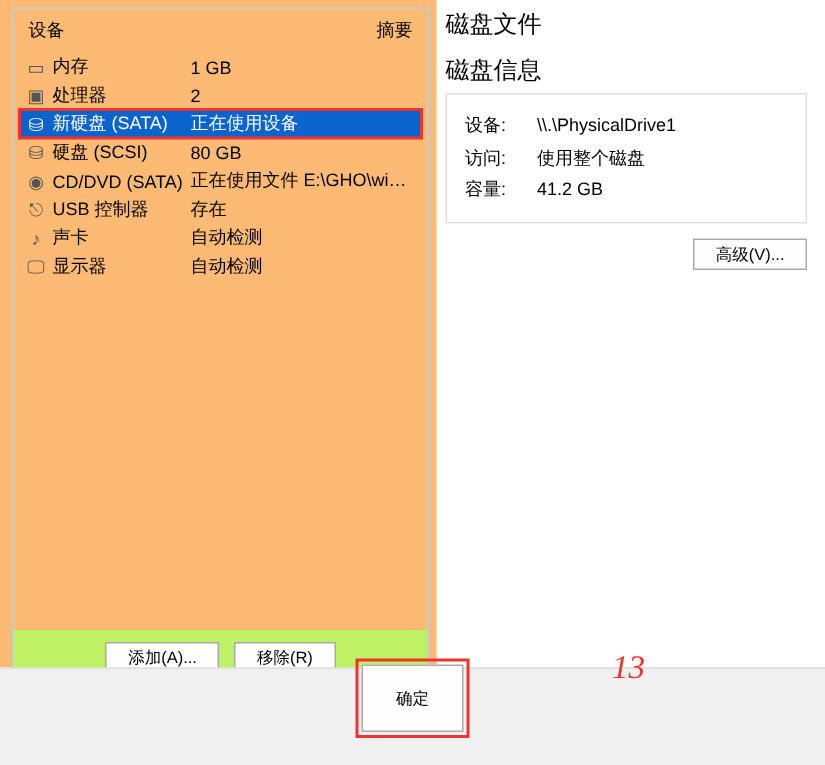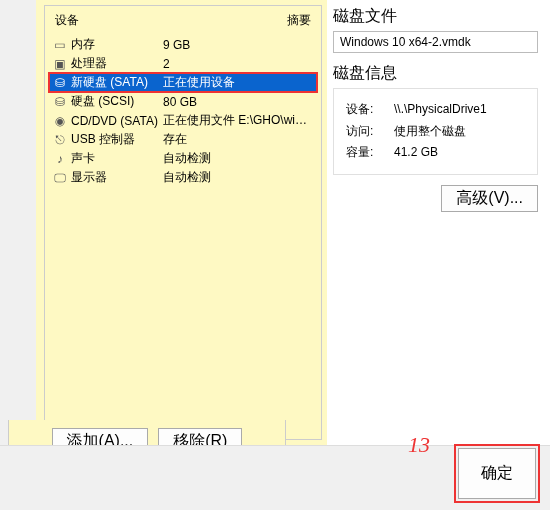--- a/index.html
+++ b/index.html
@@ -7,22 +7,21 @@
       font-family: "Microsoft YaHei", Tahoma, sans-serif;
       font-size: 12px;
       background: #f0f0f0;
       width: 550px;
       height: 510px;
       overflow: hidden;
     }
     .main-content {
       display: flex;
       height: 445px;
-      background: #fef9c3;
-      margin-left: 36px;
+      background: #fdba74;
     }
     .left-panel {
       width: 278px;
       border: 1px solid #ccc;
       display: flex;
       flex-direction: column;
       margin: 5px 5px 5px 8px;
     }
     .device-list-wrap {
       flex: 1;
@@ -78,21 +77,21 @@
       padding: 8px 6px;
       display: flex;
       gap: 10px;
       justify-content: center;
       background: #fff;
     }
     button.win-btn {
       background: #fdfdfd;
       border: 1px solid #aaa;
       padding: 2px 14px;
-      font-size: 16px;
+      font-size: 11px;
       font-family: inherit;
       cursor: pointer;
     }
     .right-panel {
       flex: 1;
       padding: 6px 12px 6px 6px;
       background: #fff;
     }
     .group {
       margin-bottom: 10px;
@@ -124,20 +123,21 @@
     .footer {
       height: 55px;
       background: #f0f0f0;
       border-top: 1px solid #ddd;
       padding: 12px 14px;
       display: flex;
       justify-content: flex-end;
       align-items: center;
       gap: 10px;
       position: relative;
+      flex-direction: column;
     }
     .ok-btn-box {
       outline: 2px solid #e33;
       outline-offset: 2px;
       display: inline-block;
     }
     .annotation-13 {
       position: absolute;
       right: 120px;
       top: -14px;
@@ -173,21 +173,21 @@
       <div class="device-headers">
         <div class="hdr-device">设备</div>
         <div class="hdr-summary">摘要</div>
       </div>
       <div id="device-rows">
           <div class="device-row">
             <div class="device-cell-name">
               <span class="icon">▭</span>
               <span>内存</span>
             </div>
-            <div class="device-cell-summary">9 GB</div>
+            <div class="device-cell-summary">1 GB</div>
           </div>
           <div class="device-row">
             <div class="device-cell-name">
               <span class="icon">▣</span>
               <span>处理器</span>
             </div>
             <div class="device-cell-summary">2</div>
           </div>
           <div class="device-row selected red-boxed">
             <div class="device-cell-name">
@@ -230,21 +230,20 @@
               <span>显示器</span>
             </div>
             <div class="device-cell-summary">自动检测</div>
           </div>
         </div>
     </div>
   </div>
   <div class="right-panel">
     <div class="group">
       <div class="group-label">磁盘文件</div>
-      <div class="disk-file-field">Windows 10 x64-2.vmdk</div>
     </div>
     <div class="group">
       <div class="group-label">磁盘信息</div>
       <div class="disk-info-box" id="disk-info-box">
           <div class="info-row">
             <span class="info-key">设备:</span>
             <span class="info-val">\\.\PhysicalDrive1</span>
           </div>
           <div class="info-row">
             <span class="info-key">访问:</span>
@@ -255,21 +254,21 @@
             <span class="info-val">41.2 GB</span>
           </div>
         </div>
     </div>
     <div class="adv-btn-wrap">
       <button class="win-btn">高级(V)...</button>
     </div>
   </div>
 </div>
 
-<div class="left-buttons" style="position:absolute; top:420px; left:8px; width:278px; border:1px solid #ccc; border-top:none; background:#fef9c3;align-items:center;">
+<div class="left-buttons" style="position:absolute; top:420px; left:8px; width:278px; border:1px solid #ccc; border-top:none; background:#bef264;align-items:center;">
   <button class="win-btn">添加(A)...</button>
   <button class="win-btn">移除(R)</button>
 </div>
 
 <div class="footer">
   <span class="annotation-13">13</span>
   <span class="ok-btn-box">
     <button class="win-btn" style="padding:14px 22px;">确定</button>
   </span>
 </div>

